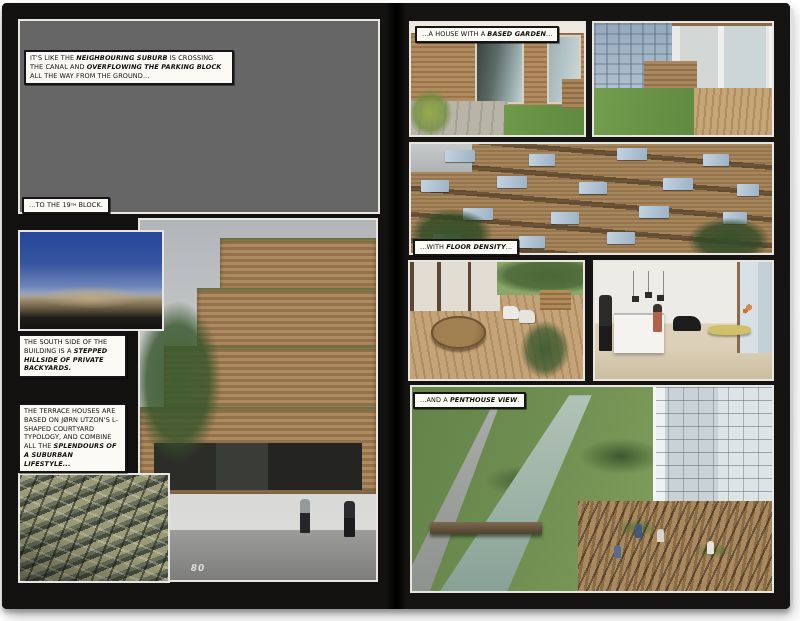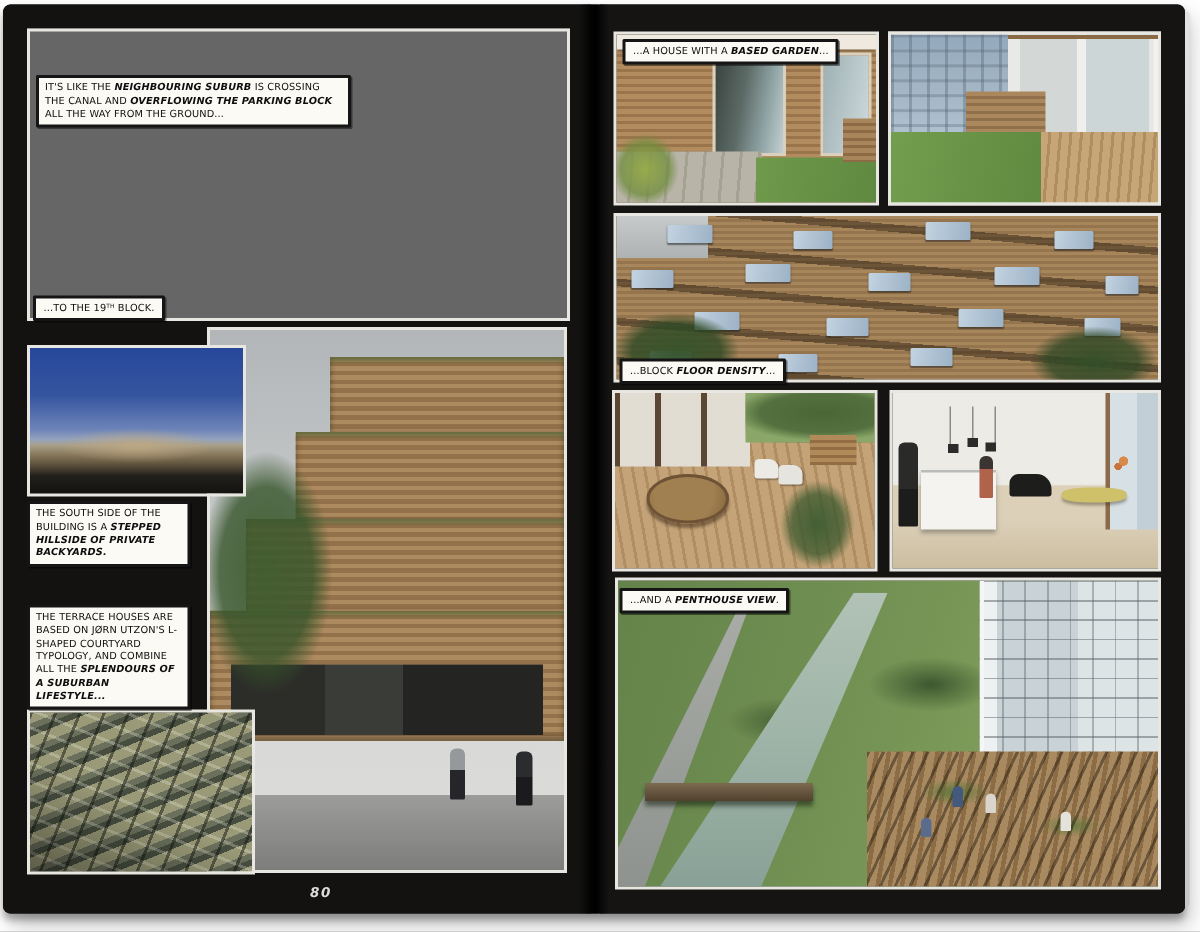--- a/index.html
+++ b/index.html
@@ -88,21 +88,21 @@
 
       <div class="p ph-model" style="left:16px;top:227px;width:146px;height:101px;"></div>
 
       <div class="p ph-grid" style="left:16px;top:470px;width:152px;height:110px;"></div>
 
       <div class="cap" style="left:22px;top:23px;width:198px;margin-top:24px;"><span>IT'S LIKE THE </span><span class="em">NEIGHBOURING SUBURB</span><span> IS CROSSING THE CANAL AND </span><span class="em">OVERFLOWING THE PARKING BLOCK</span><span> ALL THE WAY FROM THE GROUND...</span></div>
       <div class="cap inline" style="left:20px;top:194px;"><span>...TO THE 19</span><span class="sup">TH</span><span> BLOCK.</span></div>
       <div class="cap" style="left:16px;top:400px;width:97px;"><span>THE TERRACE HOUSES ARE BASED ON JØRN UTZON'S L-SHAPED COURTYARD TYPOLOGY, AND COMBINE ALL THE </span><span class="em">SPLENDOURS OF A SUBURBAN LIFESTYLE...</span></div>
       <div class="cap" style="left:16px;top:331px;width:97px;"><span>THE SOUTH SIDE OF THE BUILDING IS A </span><span class="em">STEPPED HILLSIDE OF PRIVATE BACKYARDS.</span></div>
 
-      <div class="pagenum" style="top:588px;padding-left:16px;">80</div>
+      <div class="pagenum" style="top:560px;">80</div>
     </div>
 
     <div class="page page-right">
 
       <div class="p ph-terrace" style="left:9px;top:18px;width:177px;height:116px;">
         <div class="ly" style="left:0;top:0;width:100%;height:9%;background:#efe9df;box-shadow:0 1px 2px rgba(0,0,0,.4);"></div>
         <div class="ly" style="left:37%;top:13%;width:26%;height:56%;border:2px solid #d9d0bf;background:linear-gradient(100deg,#39423e 0%,#5c6a66 40%,#8fa3a4 72%,#c2d0d0 100%);"></div>
         <div class="ly" style="right:2%;top:11%;width:17%;height:58%;border:2px solid #d9d0bf;background:linear-gradient(100deg,#9db0b4,#cfdadb);"></div>
         <div class="ly" style="left:0;bottom:0;width:56%;height:30%;background:repeating-linear-gradient(95deg,#b8b4a7 0 10px,#a5a193 10px 12px);"></div>
         <div class="ly" style="right:0;bottom:0;width:46%;height:27%;background:linear-gradient(100deg,#6f9a4b,#5e8940);"></div>
@@ -170,20 +170,20 @@
         <div class="ly" style="left:5%;top:66%;width:31%;height:6%;background:linear-gradient(180deg,#7c6a50,#51422e);box-shadow:0 3px 3px rgba(20,30,15,.55);"></div>
         <div class="ly" style="right:0;top:0;width:33%;height:66%;background:repeating-linear-gradient(180deg,rgba(88,98,104,.5) 0 1px,rgba(0,0,0,0) 1px 13px),repeating-linear-gradient(90deg,rgba(88,98,104,.4) 0 1px,rgba(0,0,0,0) 1px 15px),linear-gradient(90deg,#eef1f2 0 10%,#c9d2d6 10% 55%,#dde4e6 55%);box-shadow:inset 3px 0 0 #f4f5f5;"></div>
         <div class="ly" style="right:0;bottom:0;width:54%;height:44%;background:repeating-linear-gradient(115deg,rgba(30,22,12,.45) 0 2px,rgba(0,0,0,0) 2px 9px),radial-gradient(ellipse 30px 12px at 30% 30%,rgba(86,116,56,.9),rgba(86,116,56,0) 75%),radial-gradient(ellipse 26px 10px at 70% 55%,rgba(90,120,60,.85),rgba(90,120,60,0) 75%),repeating-linear-gradient(100deg,#a98a60 0 5px,#8b6c44 5px 8px);"></div>
         <div class="person" style="right:36%;bottom:26%;width:7px;height:14px;background:#44597e;"></div>
         <div class="person" style="right:30%;bottom:24%;width:7px;height:13px;background:#d9d5cc;"></div>
         <div class="person" style="right:16%;bottom:18%;width:7px;height:13px;background:#e4e2da;"></div>
         <div class="person" style="right:42%;bottom:16%;width:7px;height:13px;background:#5a6b8c;"></div>
       </div>
 
       <div class="cap inline" style="left:15px;top:23px;"><span>...A HOUSE WITH A </span><span class="em">BASED GARDEN</span><span>...</span></div>
-      <div class="cap inline" style="left:13px;top:236px;"><span>...BLOCK </span><span class="em">FLOOR DENSITY</span><span>...</span></div>
+      <div class="cap inline" style="left:13px;top:236px;"><span>...WITH </span><span class="em">FLOOR DENSITY</span><span>...</span></div>
       <div class="cap inline" style="left:13px;top:389px;"><span>...AND A </span><span class="em">PENTHOUSE VIEW</span><span>.</span></div>
 
     </div>
 
     <div class="gutter"></div>
   </div>
 </div>
 
 </body></html>

